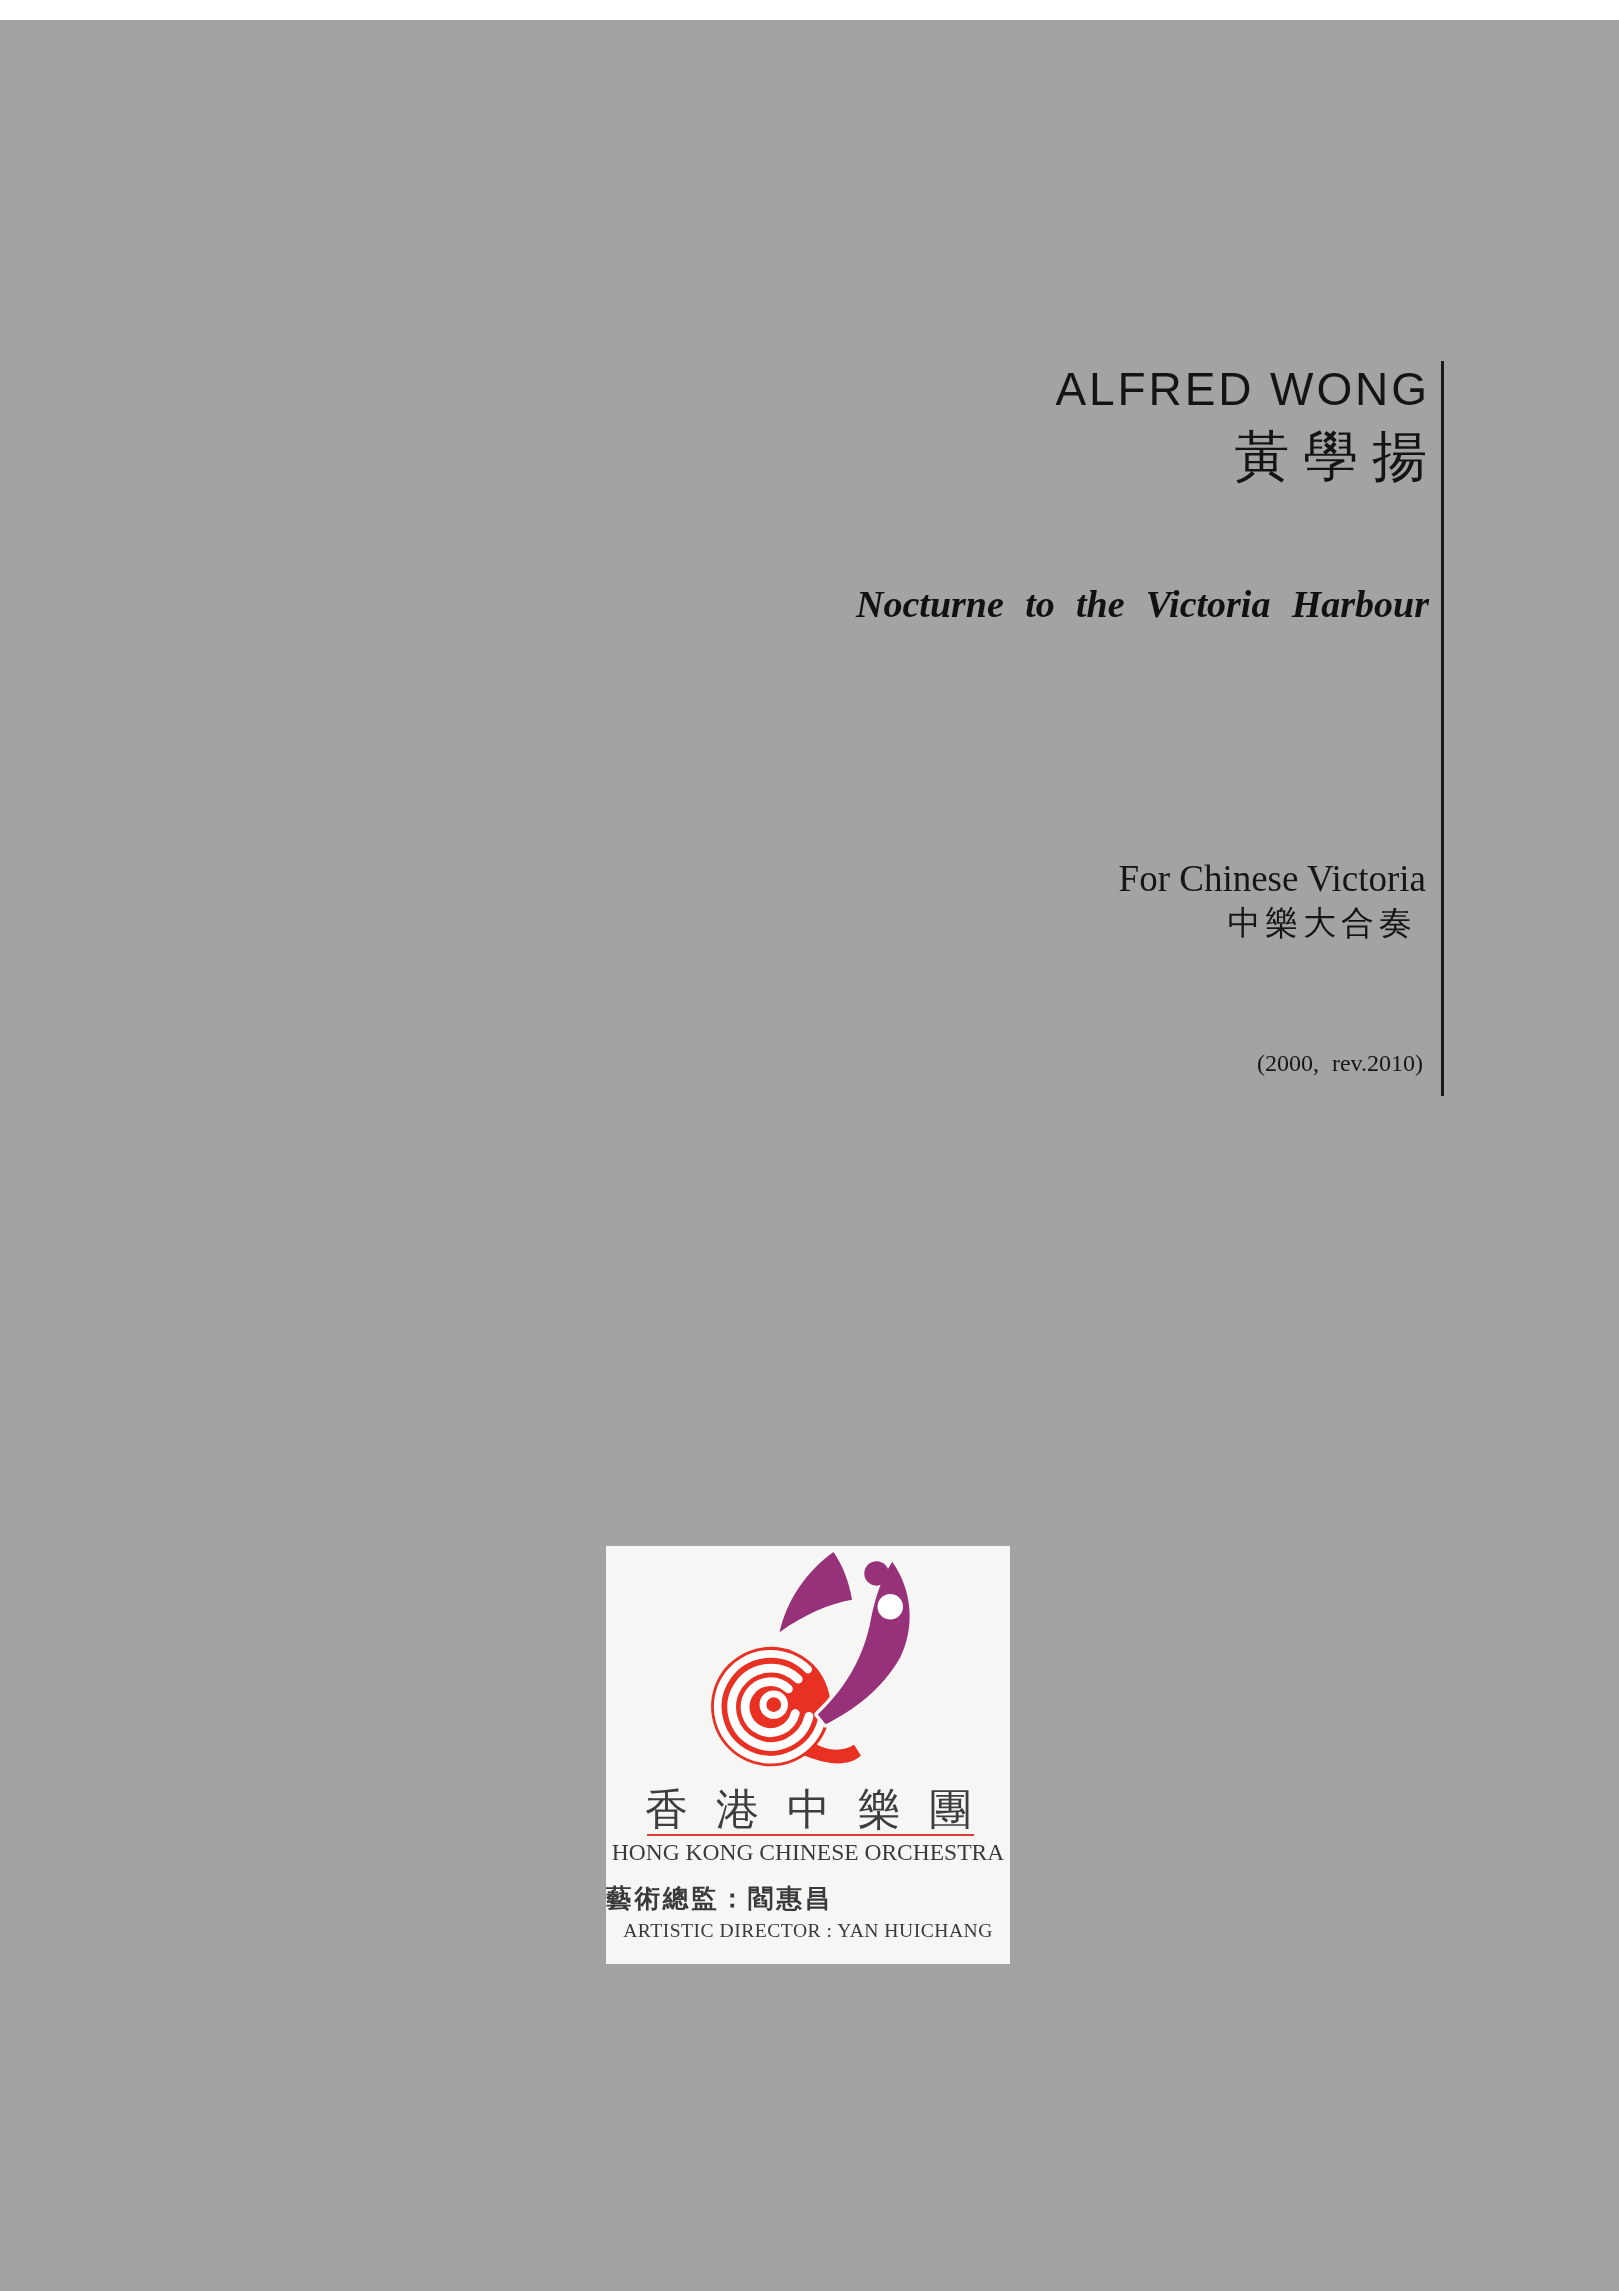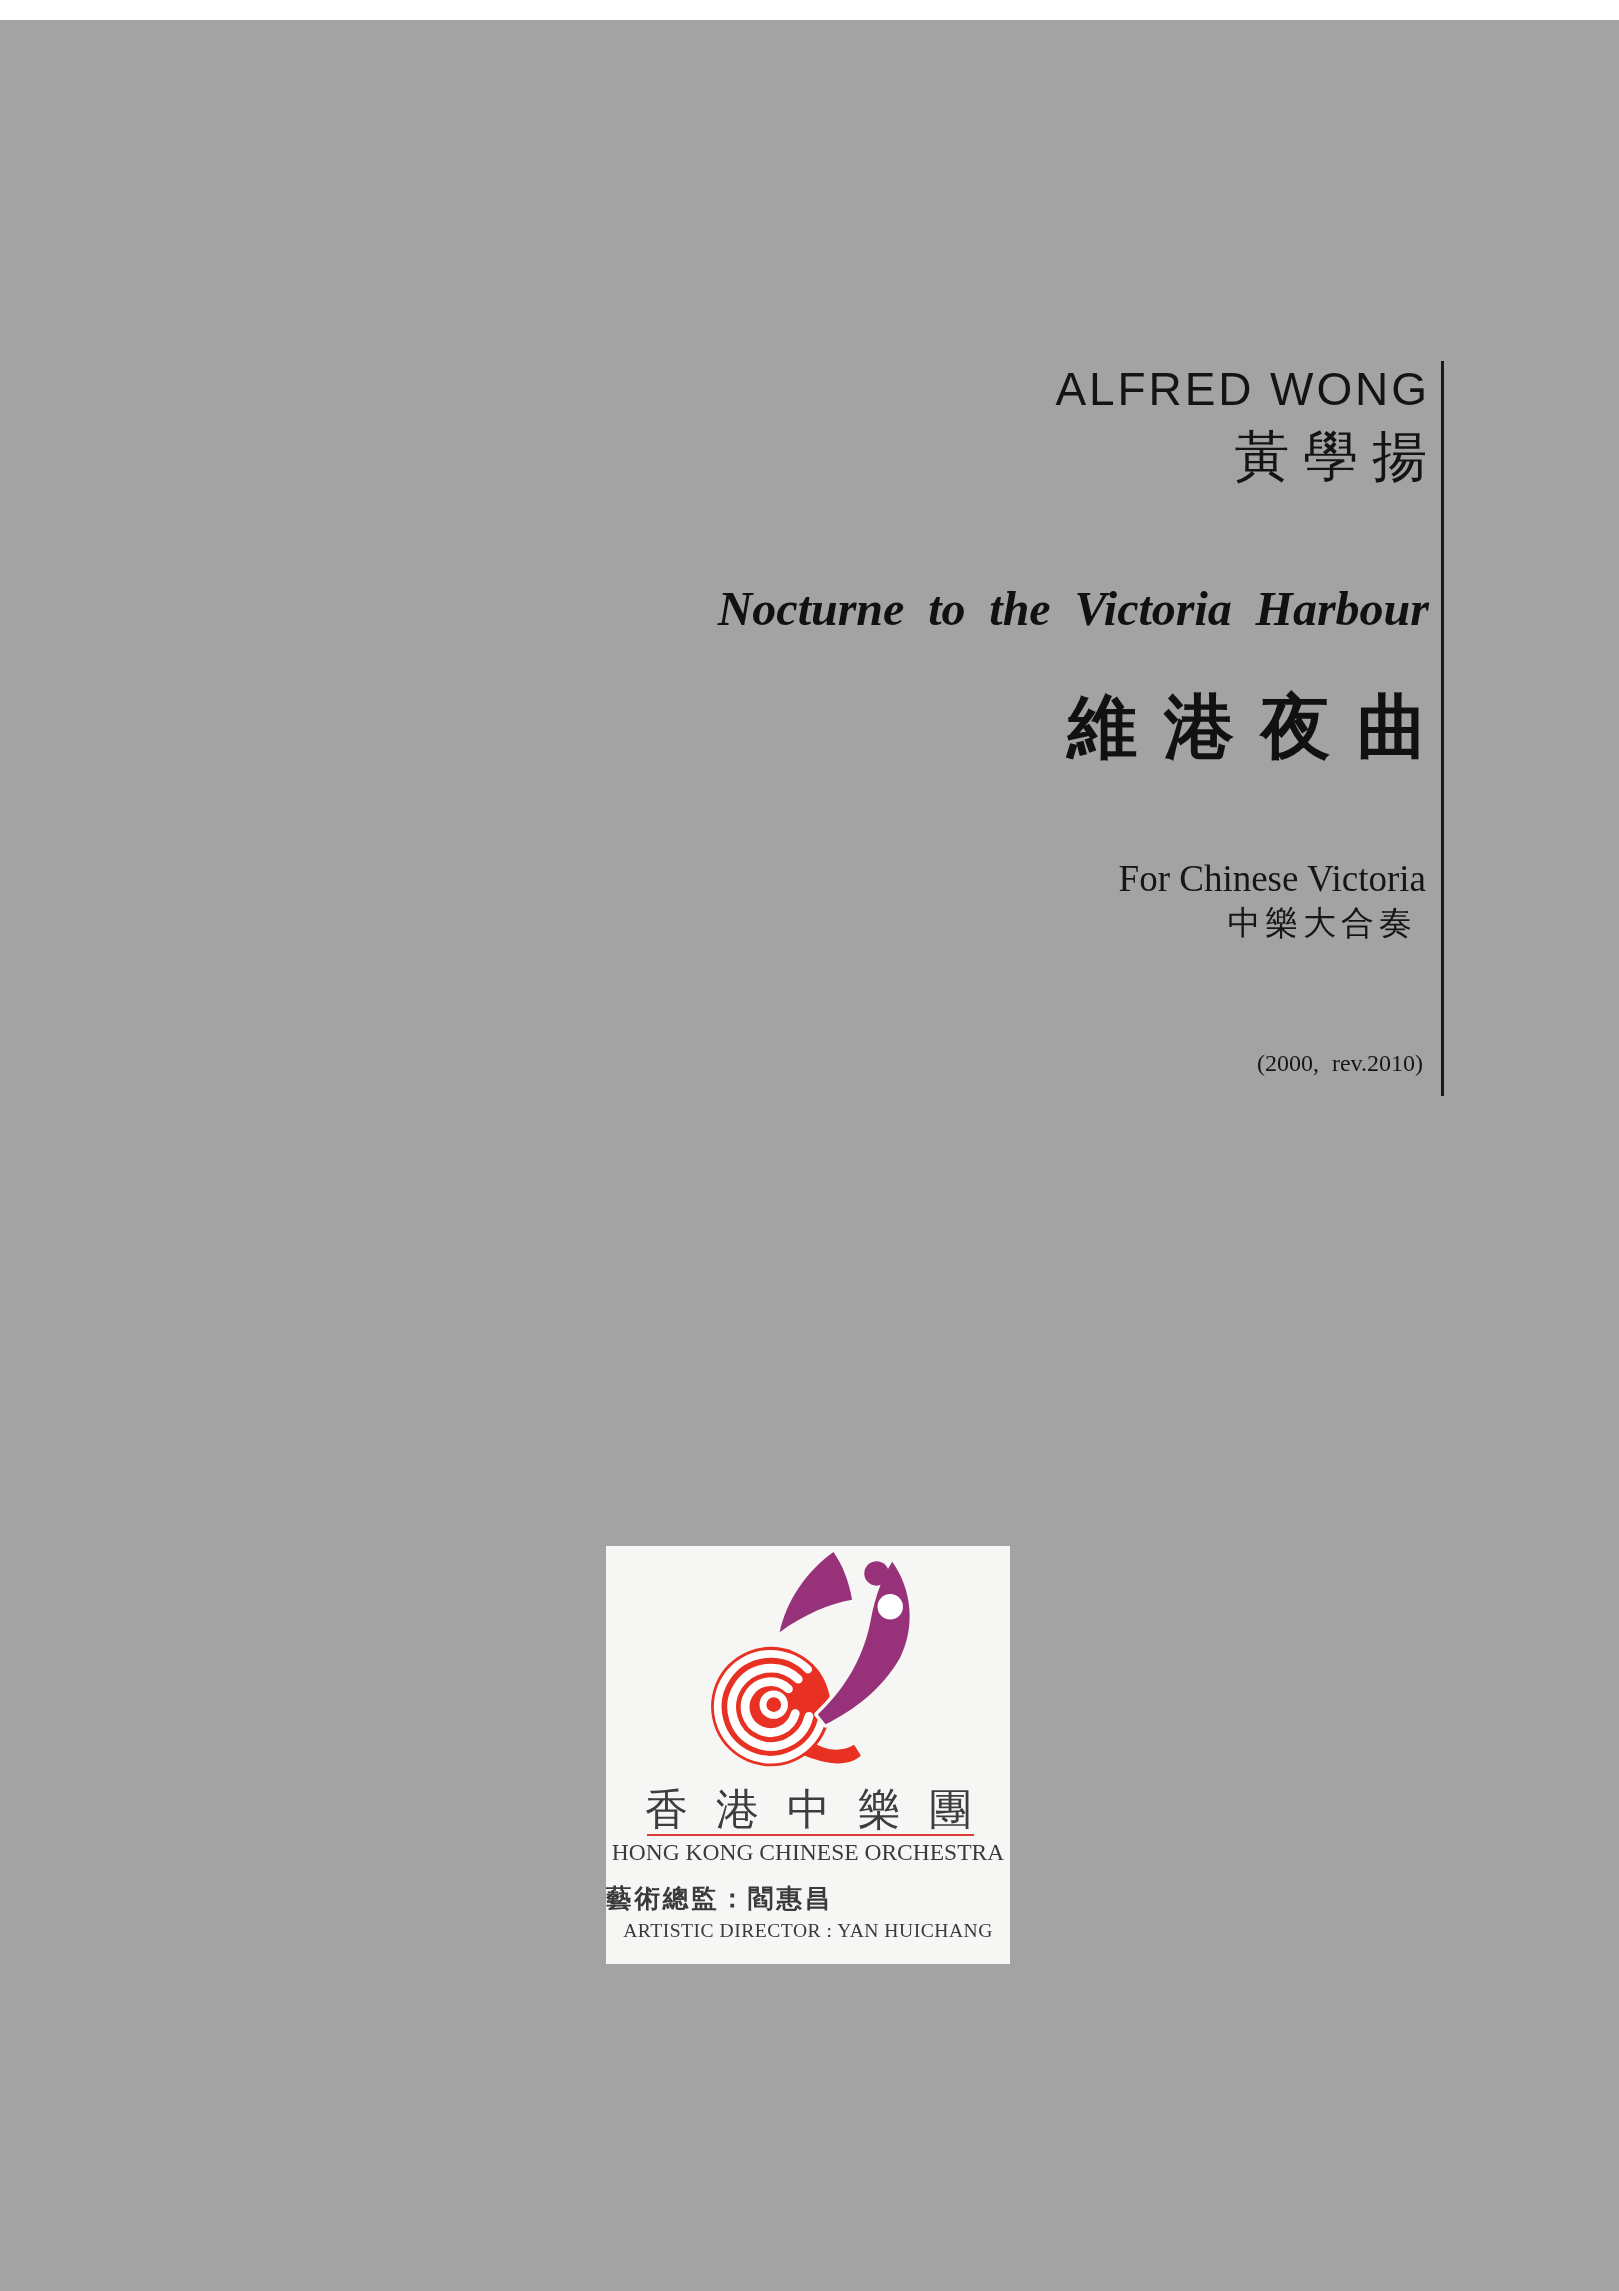--- a/index.html
+++ b/index.html
@@ -26,21 +26,21 @@
   .composer-zh {
     top: 409px; right: 192px;
     font-family: "Liberation Serif", serif;
     font-size: 55px; letter-spacing: 13.7px; margin-right: -13.7px;
     color: #141414;
   }
   .title-en {
     top: 565px; right: 190px;
     font-family: "Liberation Serif", serif;
     font-style: italic; font-weight: 700;
-    font-size: 48px; word-spacing: 11.8px;
+    font-size: 38px; word-spacing: 11.8px;
     color: #111111;
   }
   .title-zh {
     top: 672px; right: 192px;
     font-family: "Liberation Sans", sans-serif;
     font-size: 70px; font-weight: 700;
     letter-spacing: 26.5px; margin-right: -26.5px;
     color: #111111;
   }
   .subtitle-en {
@@ -102,21 +102,20 @@
   }
 </style>
 </head>
 <body>
 
 <div class="page">
 
   <div class="abs composer-en">ALFRED WONG</div>
   <div class="abs composer-zh">黃學揚</div>
   <div class="abs title-en">Nocturne to the Victoria Harbour</div>
-  <div class="abs title-zh">維港夜曲</div>
   <div class="abs subtitle-en">For Chinese Victoria</div>
   <div class="abs subtitle-zh">中樂大合奏</div>
   <div class="abs year-line">(2000, rev.2010)</div>
 
   <div class="v-rule"></div>
 
   <div class="logo-box" style="background-color: rgb(246, 246, 244);">
 
     <svg class="logo-emblem" width="404" height="235" viewBox="0 0 412 240">
 

